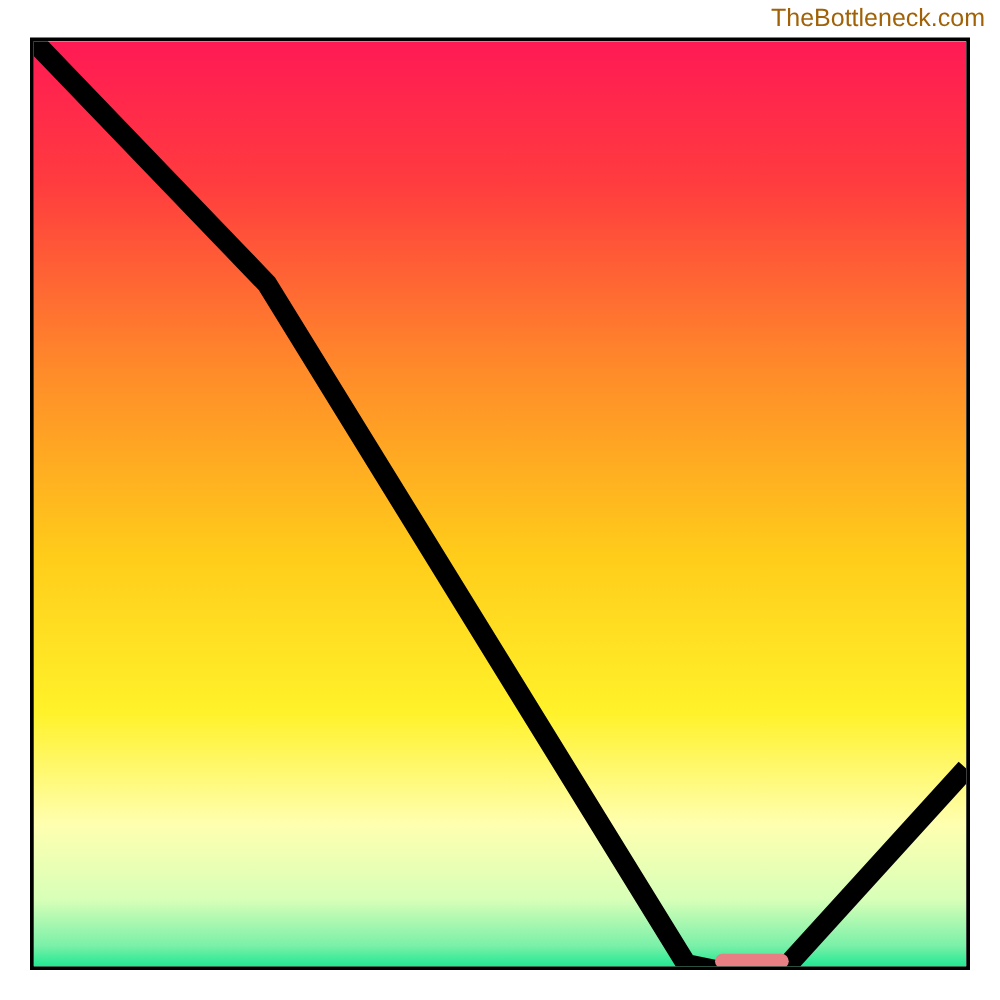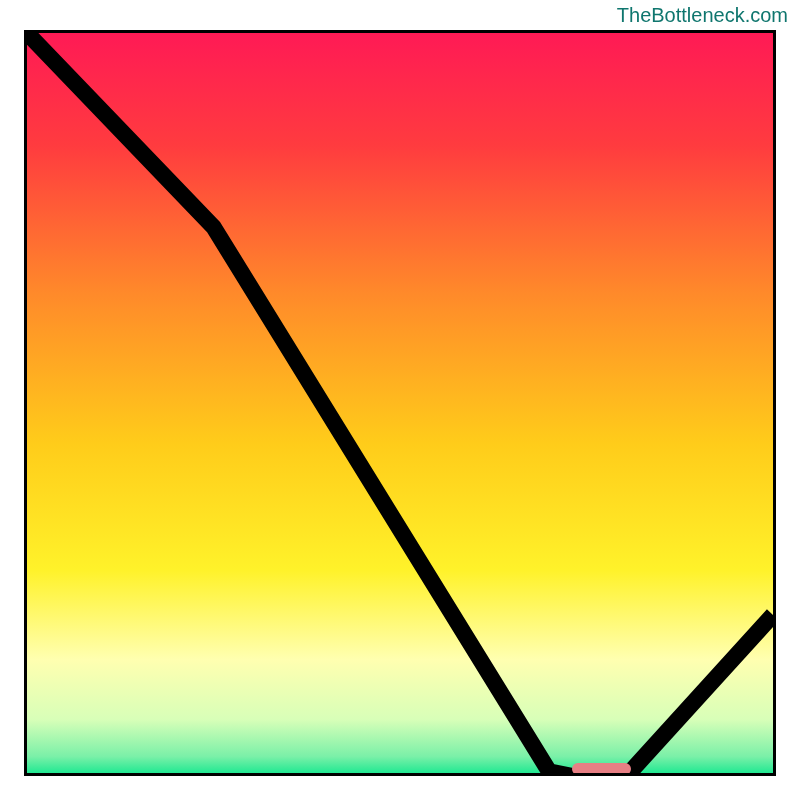--- a/index.html
+++ b/index.html
@@ -8,21 +8,21 @@
     width: 800px;
     height: 800px;
     background: #ffffff;
     font-family: Arial, Helvetica, sans-serif;
   }
   .attribution {
     position: absolute;
     top: 4px;
     right: 12px;
     font-size: 20px;
-    color: #0f766e;
+    color: #a16207;
     font-weight: 500;
   }
   .plot-area {
     position: absolute;
     left: 24px;
     top: 30px;
     width: 752px;
     height: 746px;
     box-sizing: border-box;
     border: 3px solid #000000;

